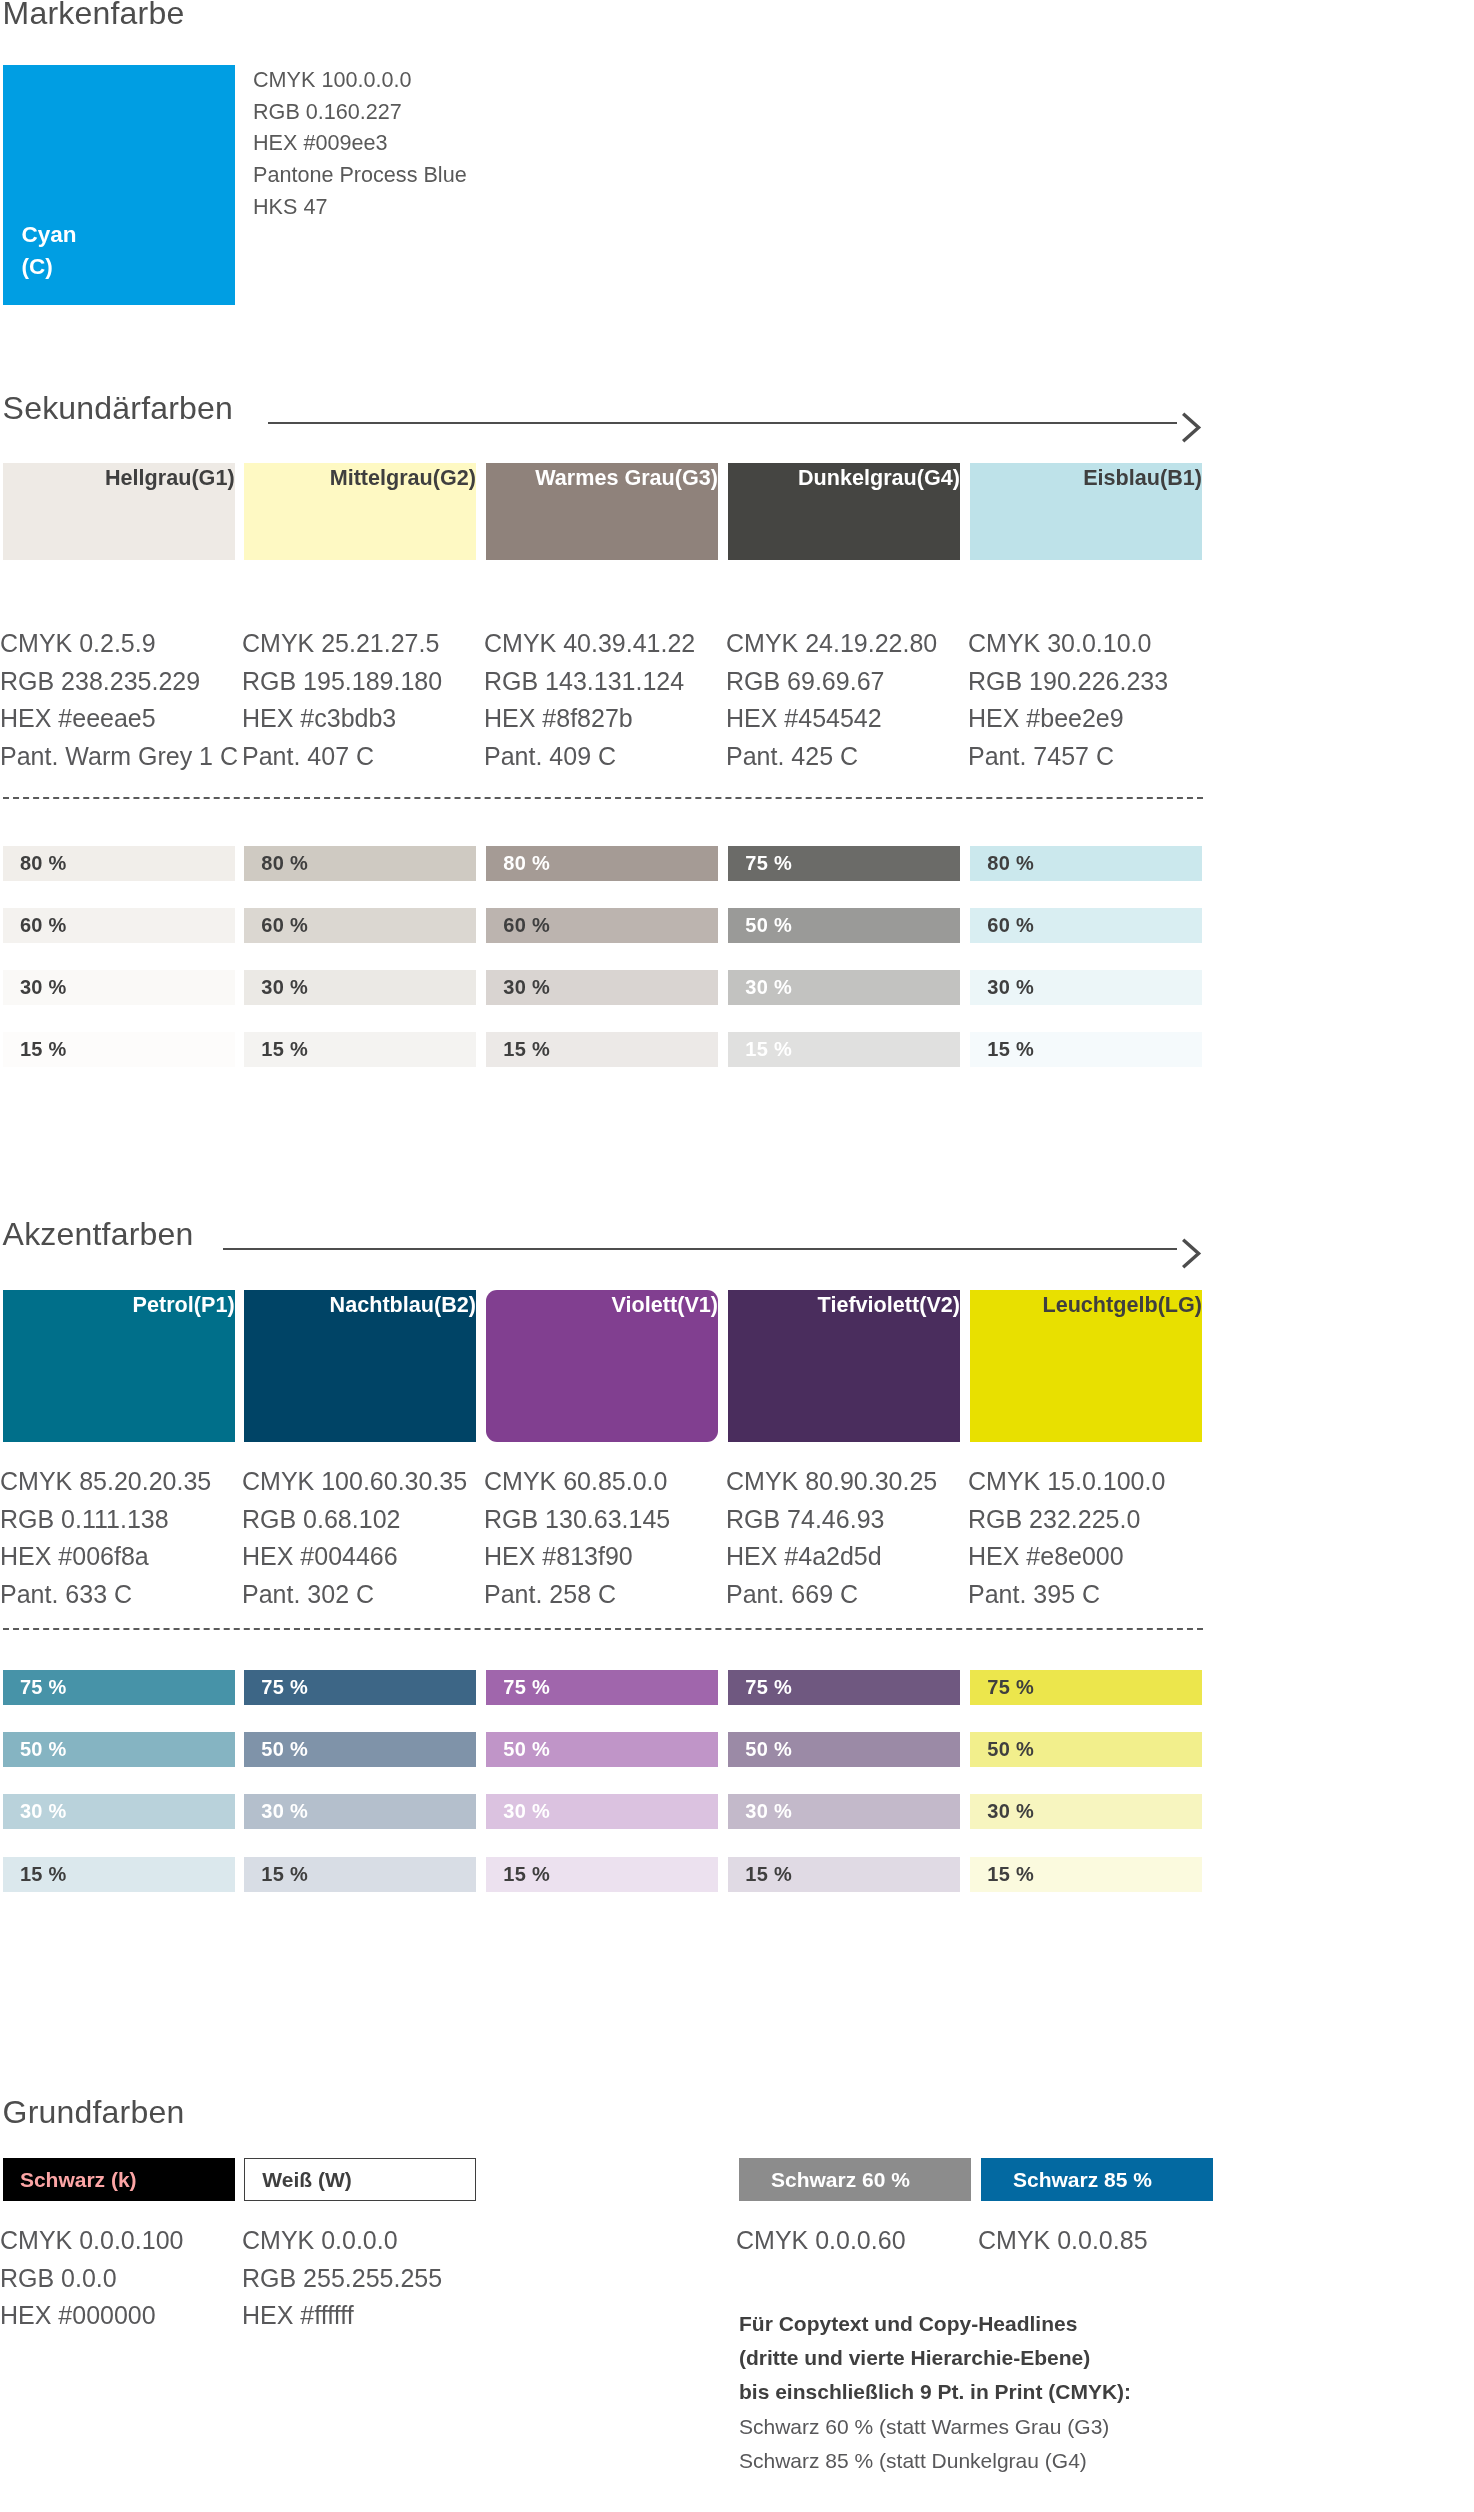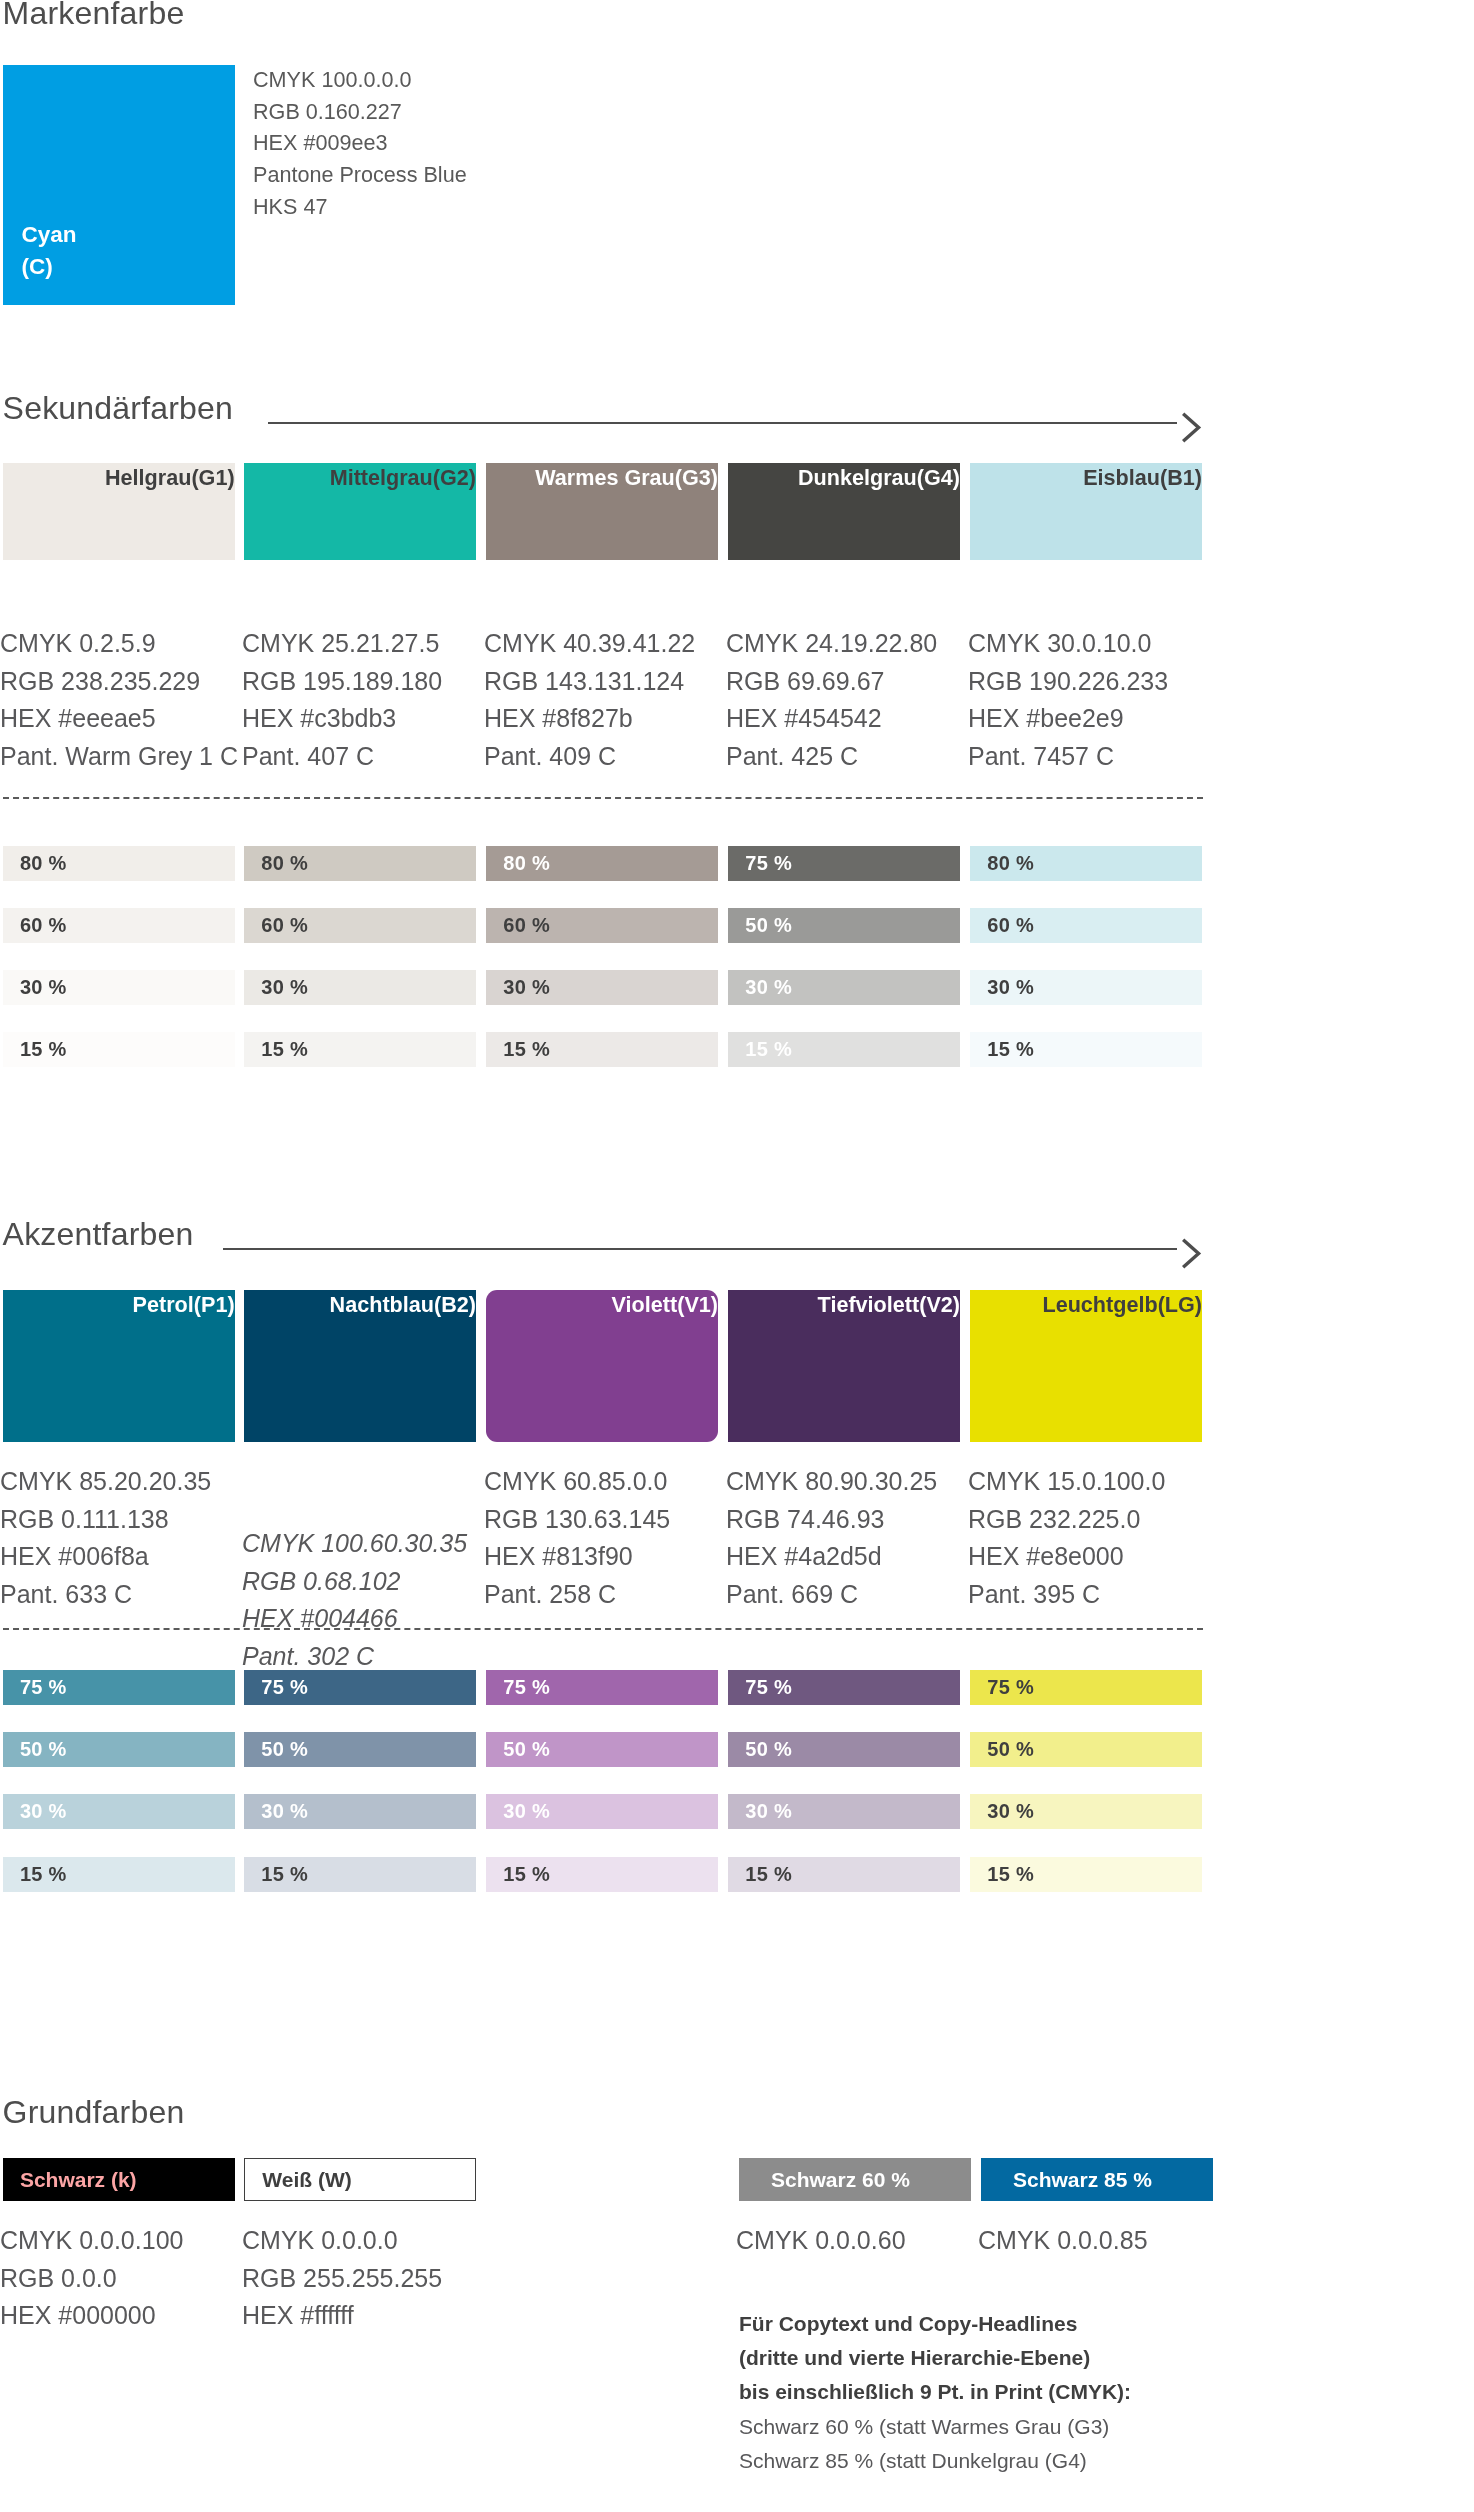--- a/index.html
+++ b/index.html
@@ -152,21 +152,21 @@
       </div>
       <div class="tint" style="left:2.6px;top:908px;width:232px;height:35px;background:#f4f2ef;color:#3f3f3f;">
         <span>60 %</span>
       </div>
       <div class="tint" style="left:2.6px;top:970px;width:232px;height:35px;background:#faf9f7;color:#3f3f3f;">
         <span>30 %</span>
       </div>
       <div class="tint" style="left:2.6px;top:1032px;width:232px;height:35px;background:#fdfcfb;color:#3f3f3f;">
         <span>15 %</span>
       </div>
-      <div class="swatch" style="left:244px;top:463px;width:232px;height:97px;background:#14b8a6;color:#3f3f3f;">
+      <div class="swatch" style="left:244px;top:463px;width:232px;height:97px;background:#fef9c3;color:#3f3f3f;">
         <div class="nm">Mittelgrau</div>
         <div class="nm">(G2)</div>
       </div>
       <div class="col-specs" style="left:242px;top:625px;">
         <div>CMYK 25.21.27.5</div>
         <div>RGB 195.189.180</div>
         <div>HEX #c3bdb3</div>
         <div>Pant. 407 C</div>
       </div>
       <div class="tint" style="left:244px;top:846px;width:232px;height:35px;background:#cfcac2;color:#3f3f3f;">
@@ -280,21 +280,21 @@
       <div class="tint" style="left:2.6px;top:1794px;width:232px;height:35px;background:#b9d2db;color:#ffffff;">
         <span>30 %</span>
       </div>
       <div class="tint" style="left:2.6px;top:1857px;width:232px;height:35px;background:#dbe8ed;color:#3f3f3f;">
         <span>15 %</span>
       </div>
       <div class="swatch" style="left:244px;top:1290px;width:232px;height:152px;background:#004466;color:#ffffff;">
         <div class="nm">Nachtblau</div>
         <div class="nm">(B2)</div>
       </div>
-      <div class="col-specs" style="left:242px;top:1525px;font-style:italic;">
+      <div class="col-specs" style="left:242px;top:1463px;">
         <div>CMYK 100.60.30.35</div>
         <div>RGB 0.68.102</div>
         <div>HEX #004466</div>
         <div>Pant. 302 C</div>
       </div>
       <div class="tint" style="left:244px;top:1670px;width:232px;height:35px;background:#3d6686;color:#ffffff;">
         <span>75 %</span>
       </div>
       <div class="tint" style="left:244px;top:1732px;width:232px;height:35px;background:#7f93a9;color:#ffffff;">
         <span>50 %</span>

